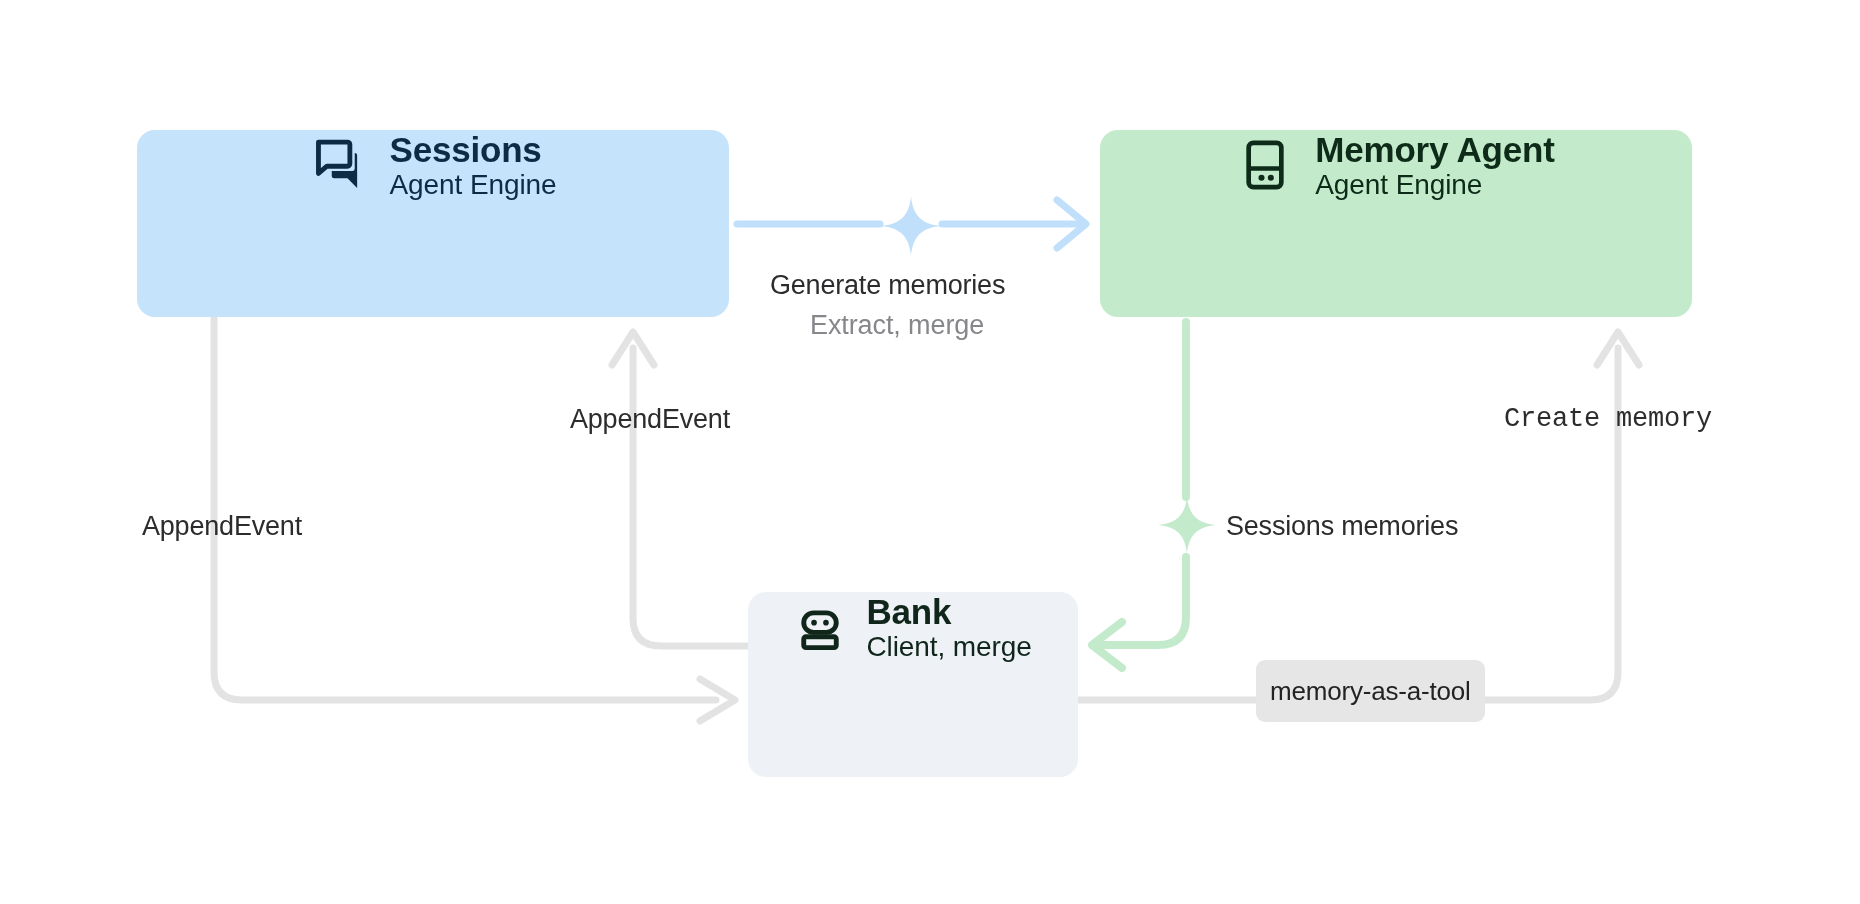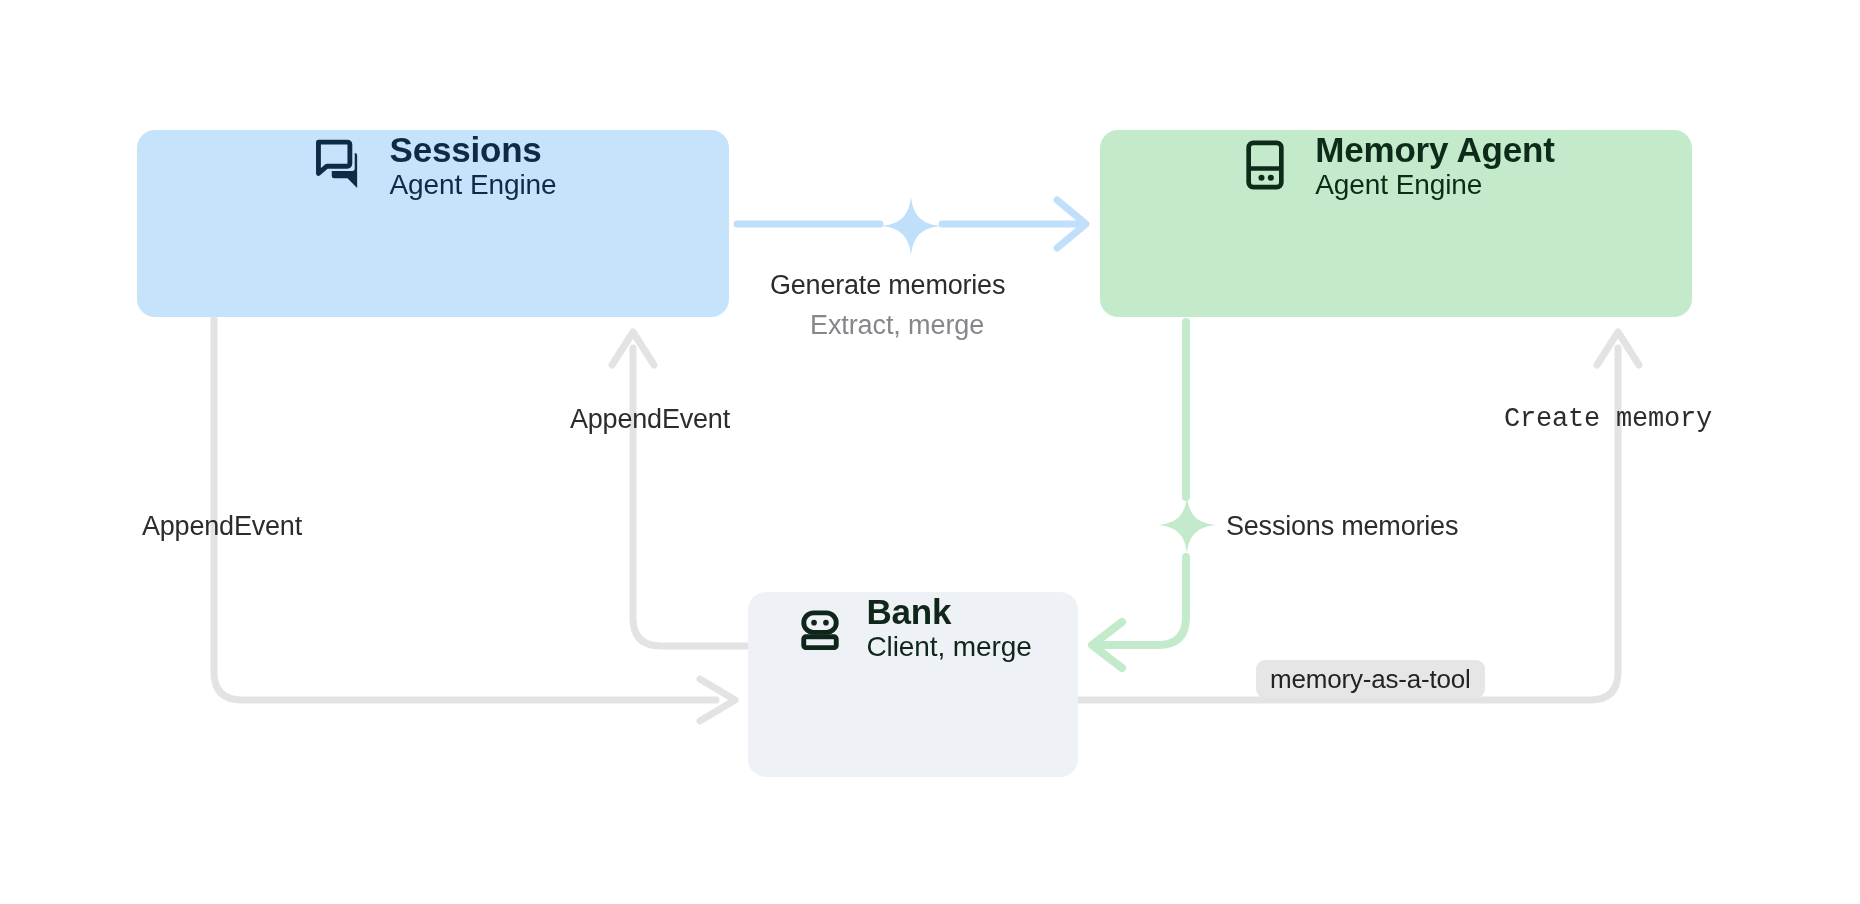--- a/index.html
+++ b/index.html
@@ -119,21 +119,21 @@
   #label-create     { left: 1504px; top: 404px; font-family: Liberation Mono, monospace; }
   #label-listevents { left: 142px;  top: 511px; }
   #label-retrieve   { left: 1226px; top: 511px; }
 
   
   #badge-tool {
     position: absolute;
     left: 1256px;
     top: 660px;
     height: 38px;
-    padding: 0 14px;
+    padding: 12px 14px;
     display: flex;
     align-items: center;
     background: #e6e6e6;
     border-radius: 9px;
     font-size: 26px;
     color: #232326;
     letter-spacing: -0.2px;
     white-space: nowrap;
   }
 

